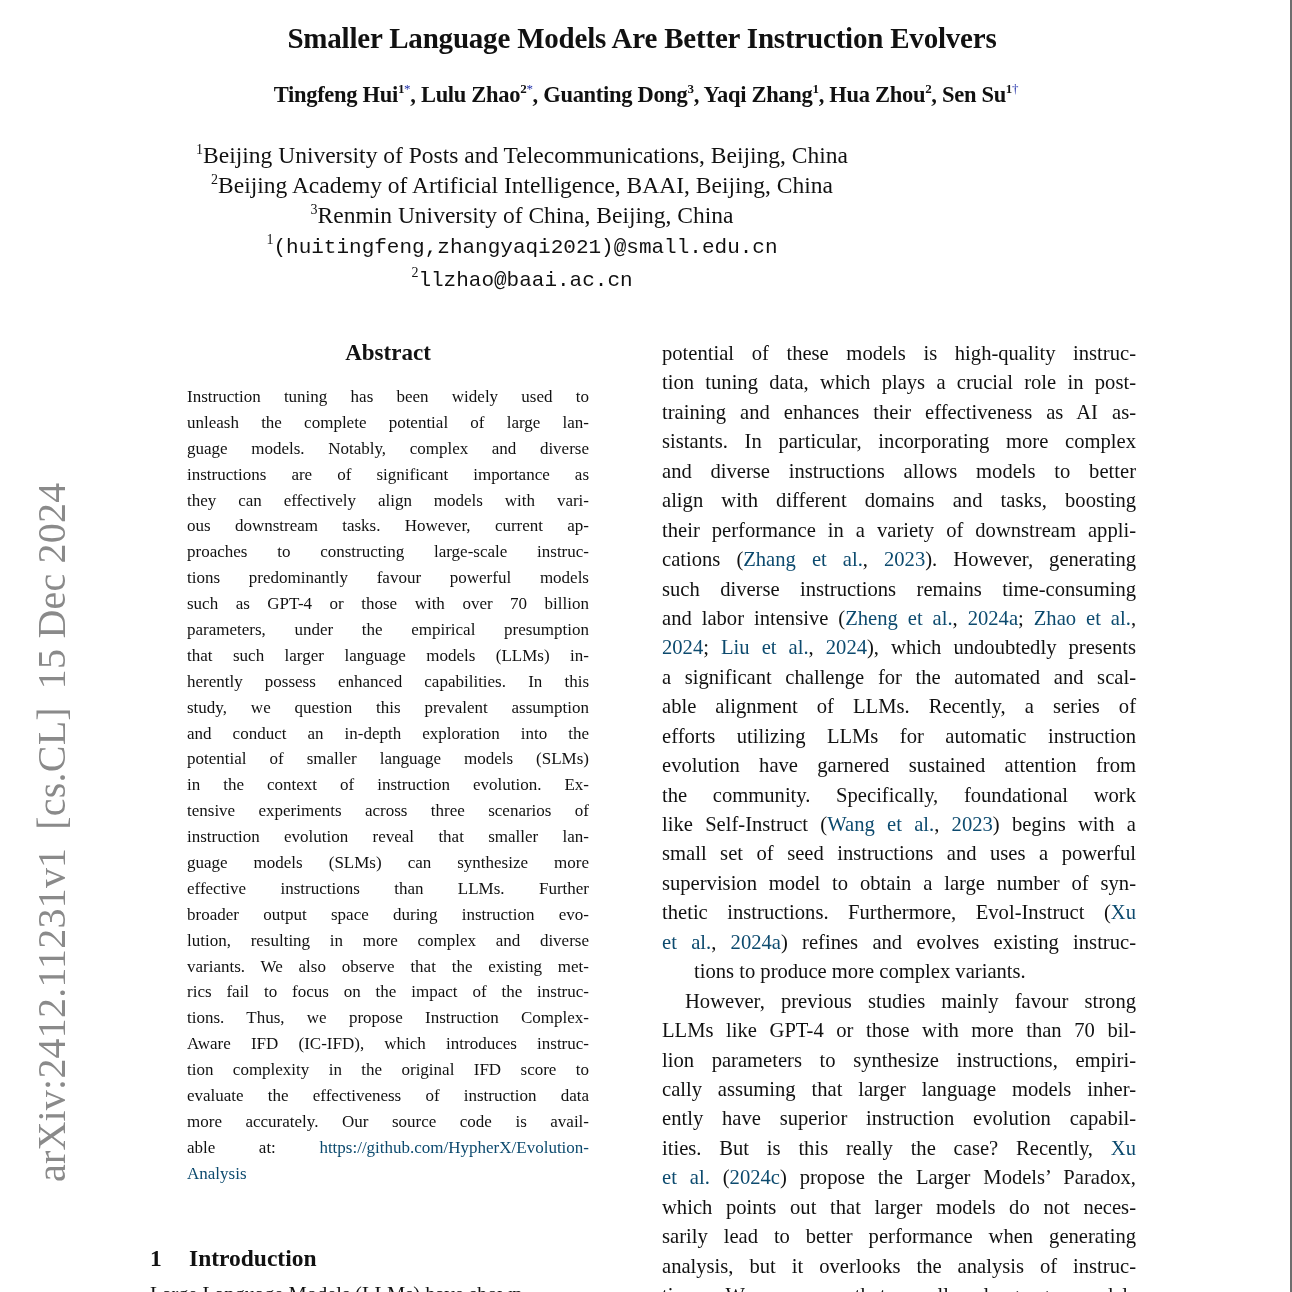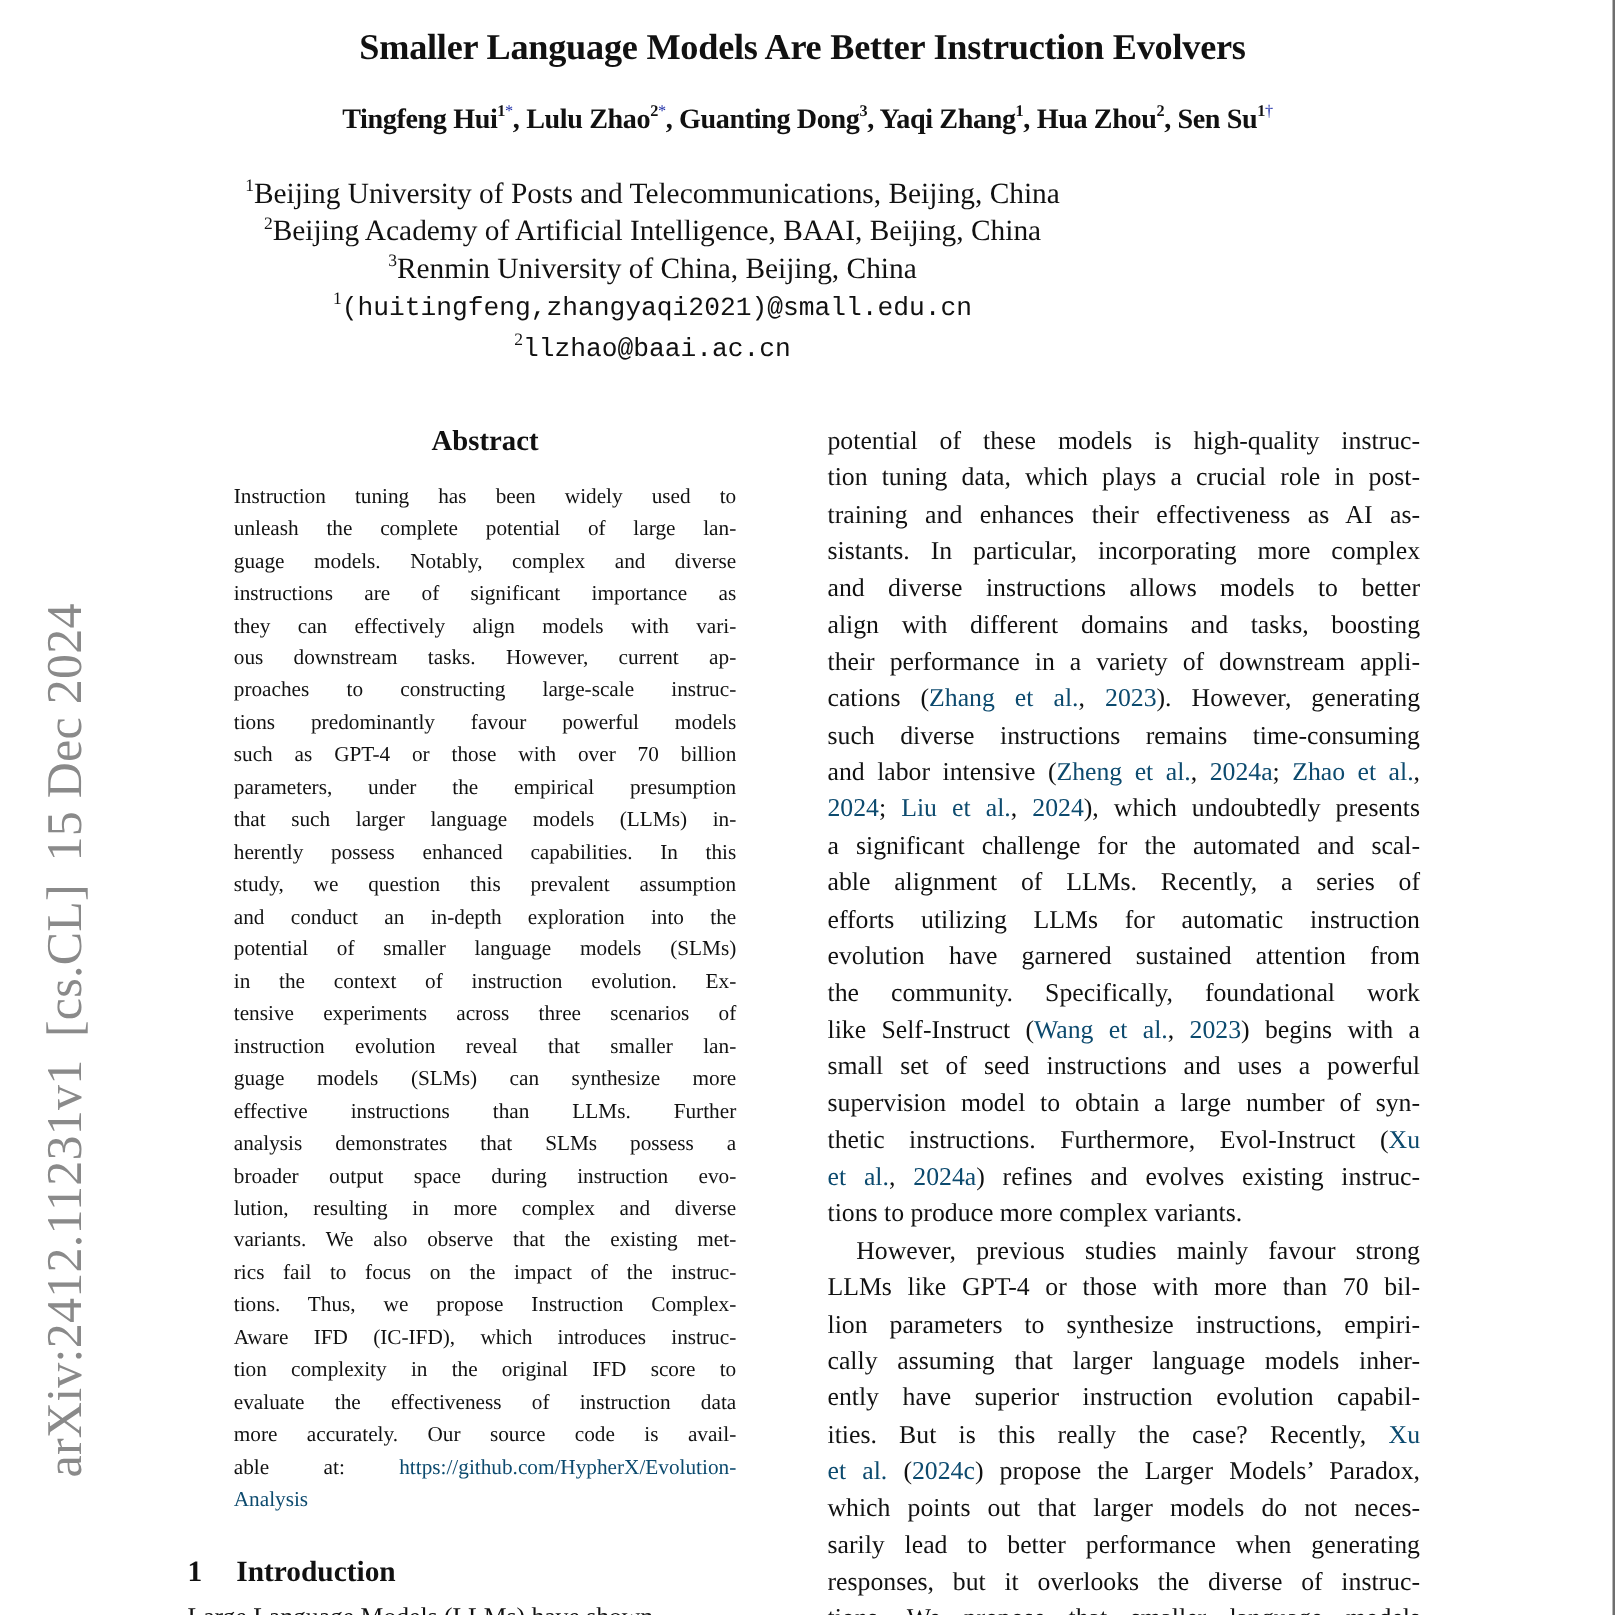--- a/index.html
+++ b/index.html
@@ -156,20 +156,21 @@
     }
     .body-text .line {
       display: block;
       text-align: justify;
       text-align-last: justify;
       white-space: nowrap;
       height: 29.45px;
     }
     .body-text .line.last {
       text-align-last: left;
+      margin-left: 32px;
     }
     .body-text .line.indent {
       padding-left: 23px;
     }
     .right-cutoff {
       overflow: hidden;
       height: 10px;
     }
   </style>
 </head>
@@ -209,21 +210,20 @@
       <span class="line">that such larger language models (LLMs) in-</span>
       <span class="line">herently possess enhanced capabilities. In this</span>
       <span class="line">study, we question this prevalent assumption</span>
       <span class="line">and conduct an in-depth exploration into the</span>
       <span class="line">potential of smaller language models (SLMs)</span>
       <span class="line">in the context of instruction evolution.  Ex-</span>
       <span class="line">tensive experiments across three scenarios of</span>
       <span class="line">instruction evolution reveal that smaller lan-</span>
       <span class="line">guage models (SLMs) can synthesize more</span>
       <span class="line">effective instructions than LLMs.   Further</span>
-      <span class="line">analysis demonstrates that SLMs possess a</span>
       <span class="line">broader output space during instruction evo-</span>
       <span class="line">lution, resulting in more complex and diverse</span>
       <span class="line">variants. We also observe that the existing met-</span>
       <span class="line">rics fail to focus on the impact of the instruc-</span>
       <span class="line">tions. Thus, we propose Instruction Complex-</span>
       <span class="line">Aware IFD (IC-IFD), which introduces instruc-</span>
       <span class="line">tion complexity in the original IFD score to</span>
       <span class="line">evaluate the effectiveness of instruction data</span>
       <span class="line">more accurately.  Our source code is avail-</span>
       <span class="line">able at: <a class="link">https://github.com/HypherX/Evolution-</a></span>
@@ -262,16 +262,16 @@
       <span class="line last">tions to produce more complex variants.</span>
       <span class="line indent">However, previous studies mainly favour strong</span>
       <span class="line">LLMs like GPT-4 or those with more than 70 bil-</span>
       <span class="line">lion parameters to synthesize instructions, empiri-</span>
       <span class="line">cally assuming that larger language models inher-</span>
       <span class="line">ently have superior instruction evolution capabil-</span>
       <span class="line">ities.  But is this really the case?  Recently, <a class="link">Xu</a></span>
       <span class="line"><a class="link">et al.</a> (<a class="link">2024c</a>) propose the Larger Models’ Paradox,</span>
       <span class="line">which points out that larger models do not neces-</span>
       <span class="line">sarily lead to better performance when generating</span>
-      <span class="line">responses, but it overlooks the diverse of instruc-</span>
+      <span class="line">analysis, but it overlooks the analysis of instruc-</span>
       <span class="line right-cutoff">tions. We propose that smaller language models</span>
     </div>
 </div>
 
 </body></html>

